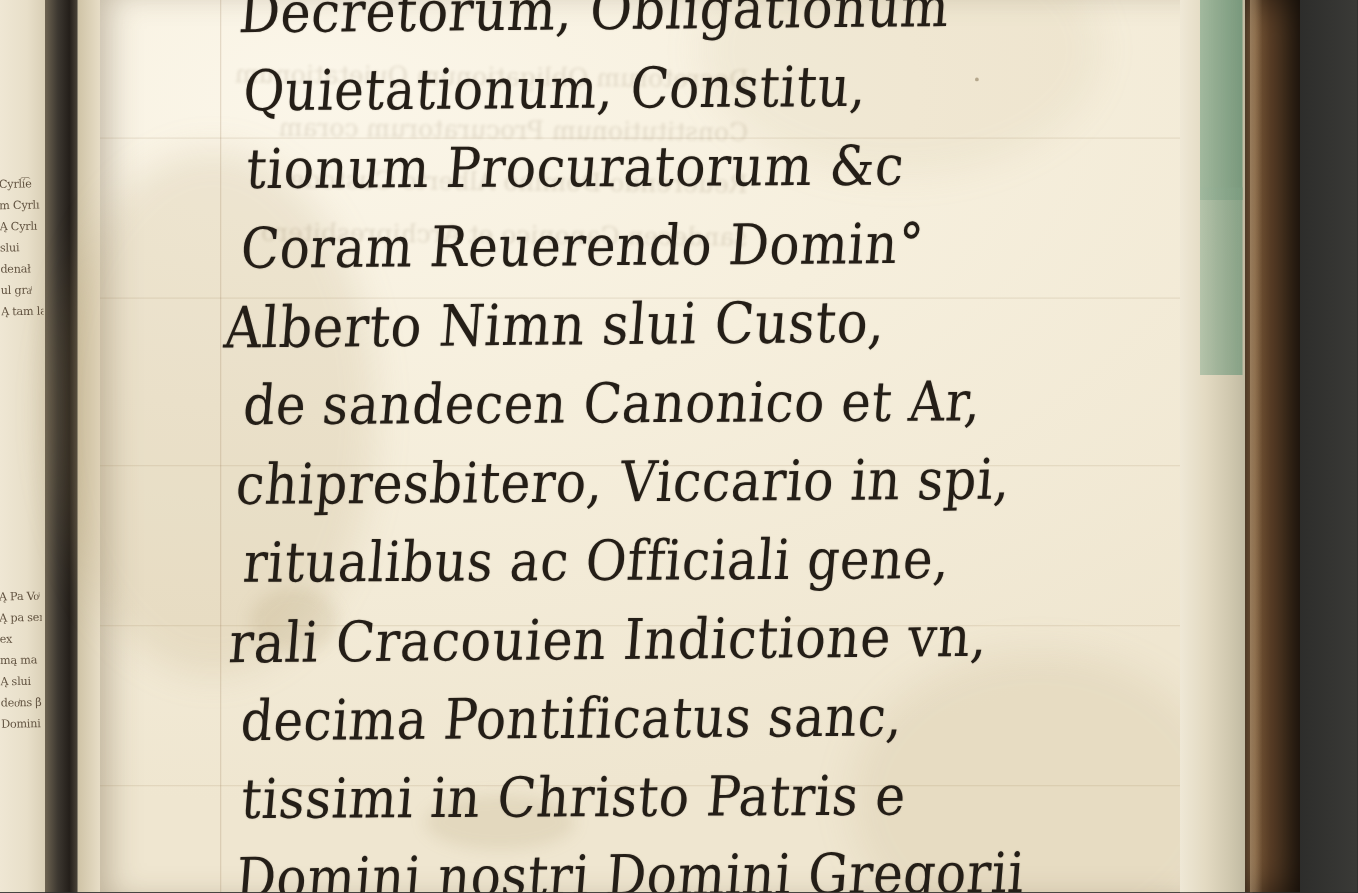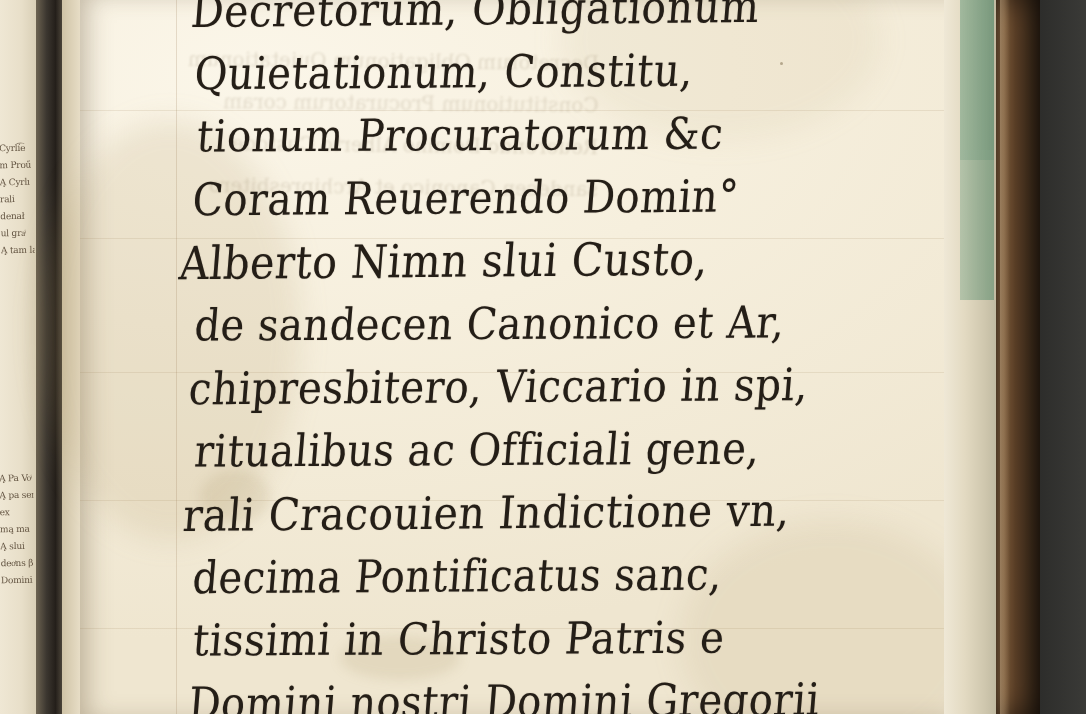--- a/index.html
+++ b/index.html
@@ -190,23 +190,23 @@
 </head>
 <body>
 
 <div id="page">
 
   <div class="bg-dark"></div>
 
   <div class="left-page"></div>
   <div class="marginalia">
     <div>Cyrlı́͡e</div>
-    <div>m Proű</div>
+    <div>m Cyrlı</div>
     <div>Ą Cyrlı</div>
-    <div>rali</div>
+    <div>slui</div>
     <div>denał</div>
     <div>ul graͥ</div>
     <div>Ą tam lą</div>
   </div>
   <div class="marginalia b">
     <div>Ą Pa Voͥ</div>
     <div>Ą pa ser,</div>
     <div>ex</div>
     <div>mą ma</div>
     <div>Ą slui</div>

